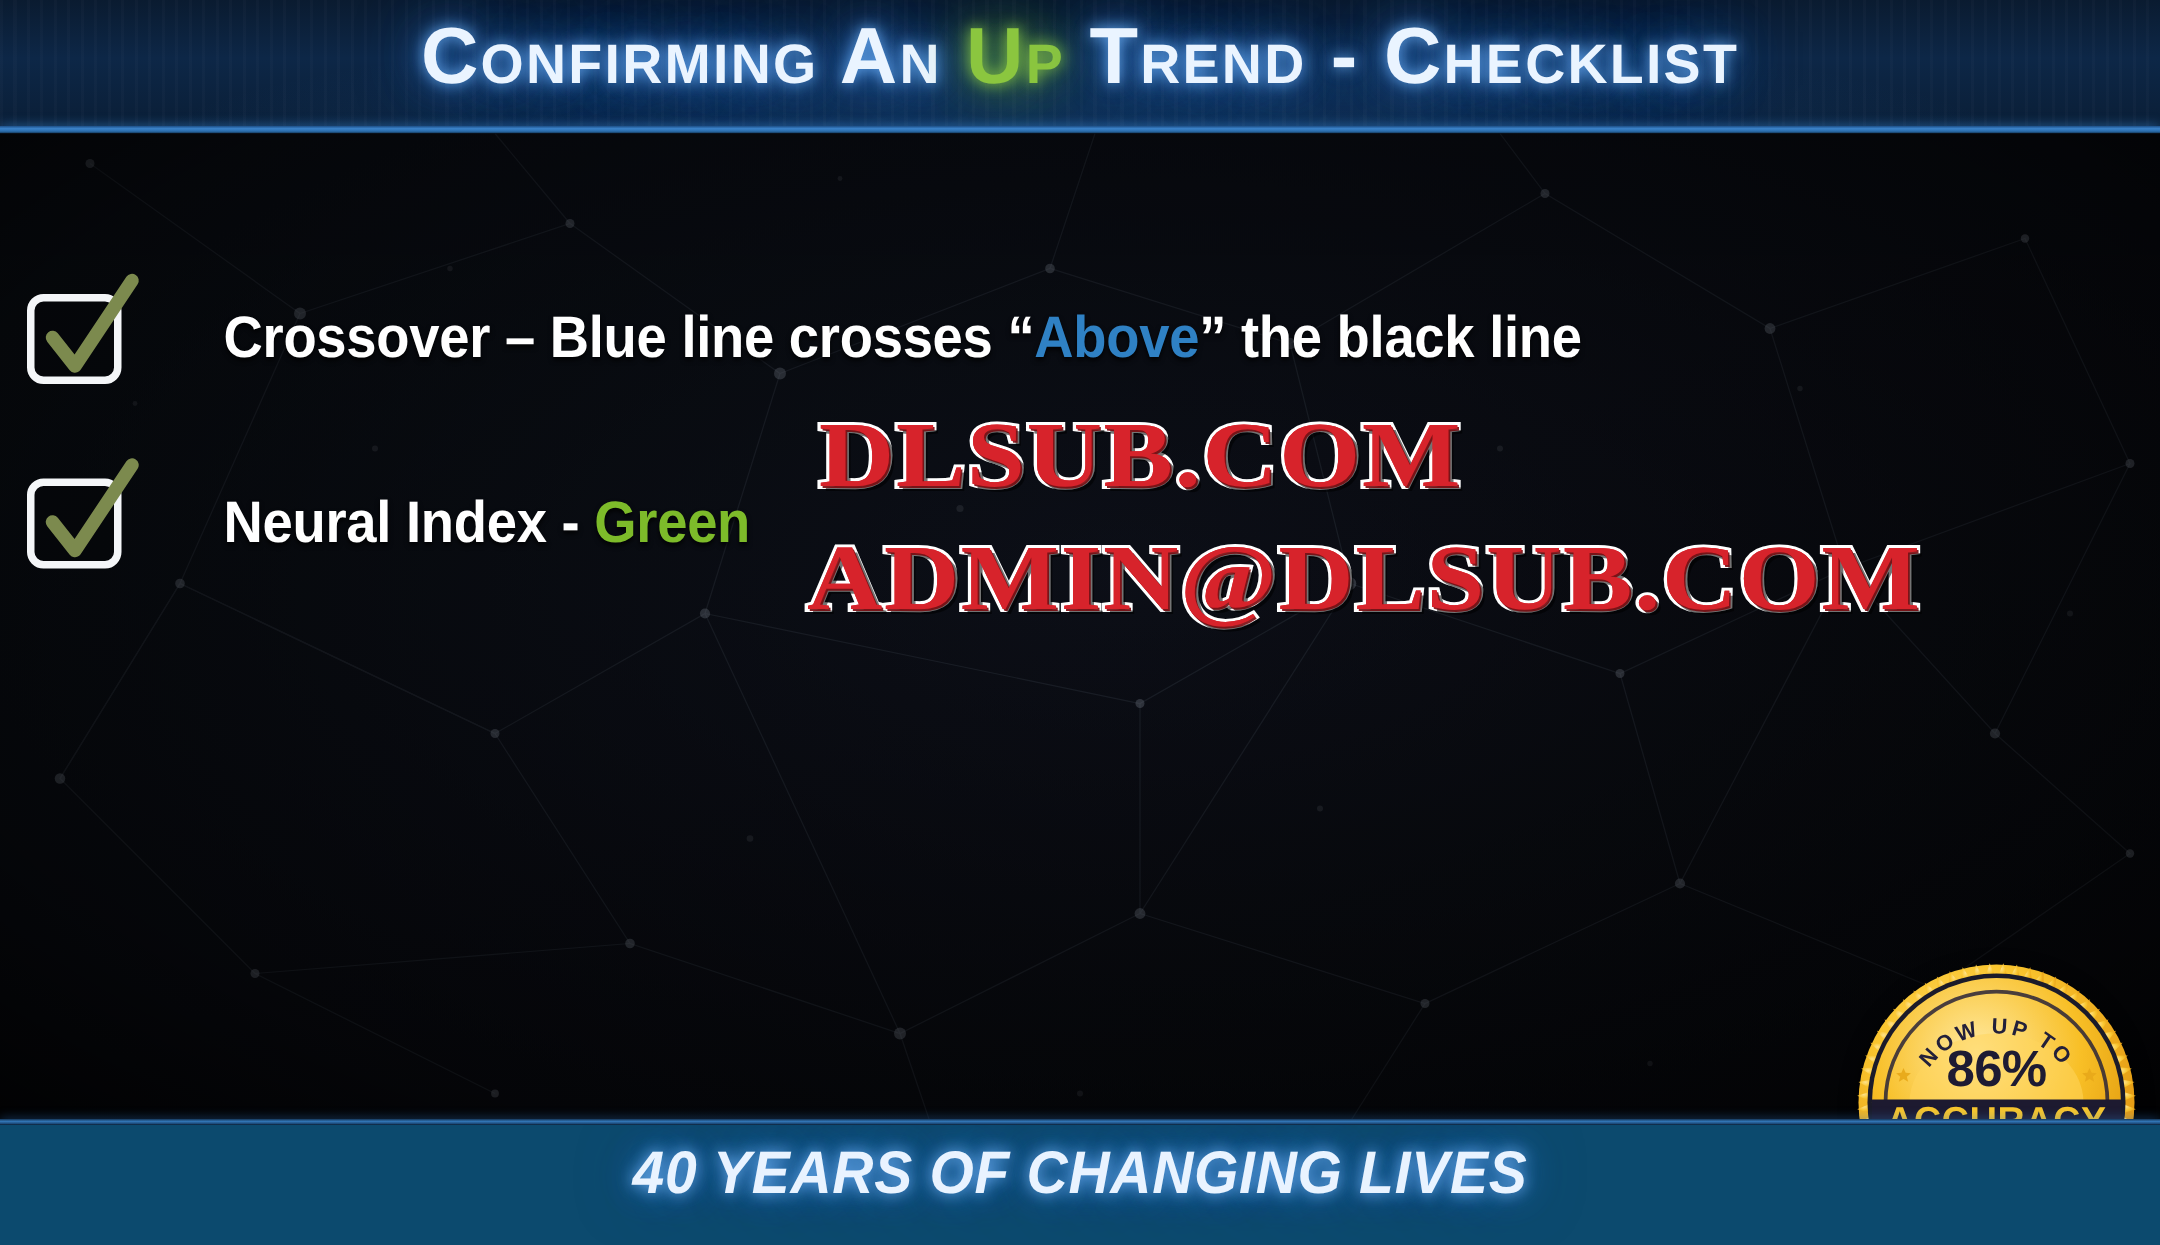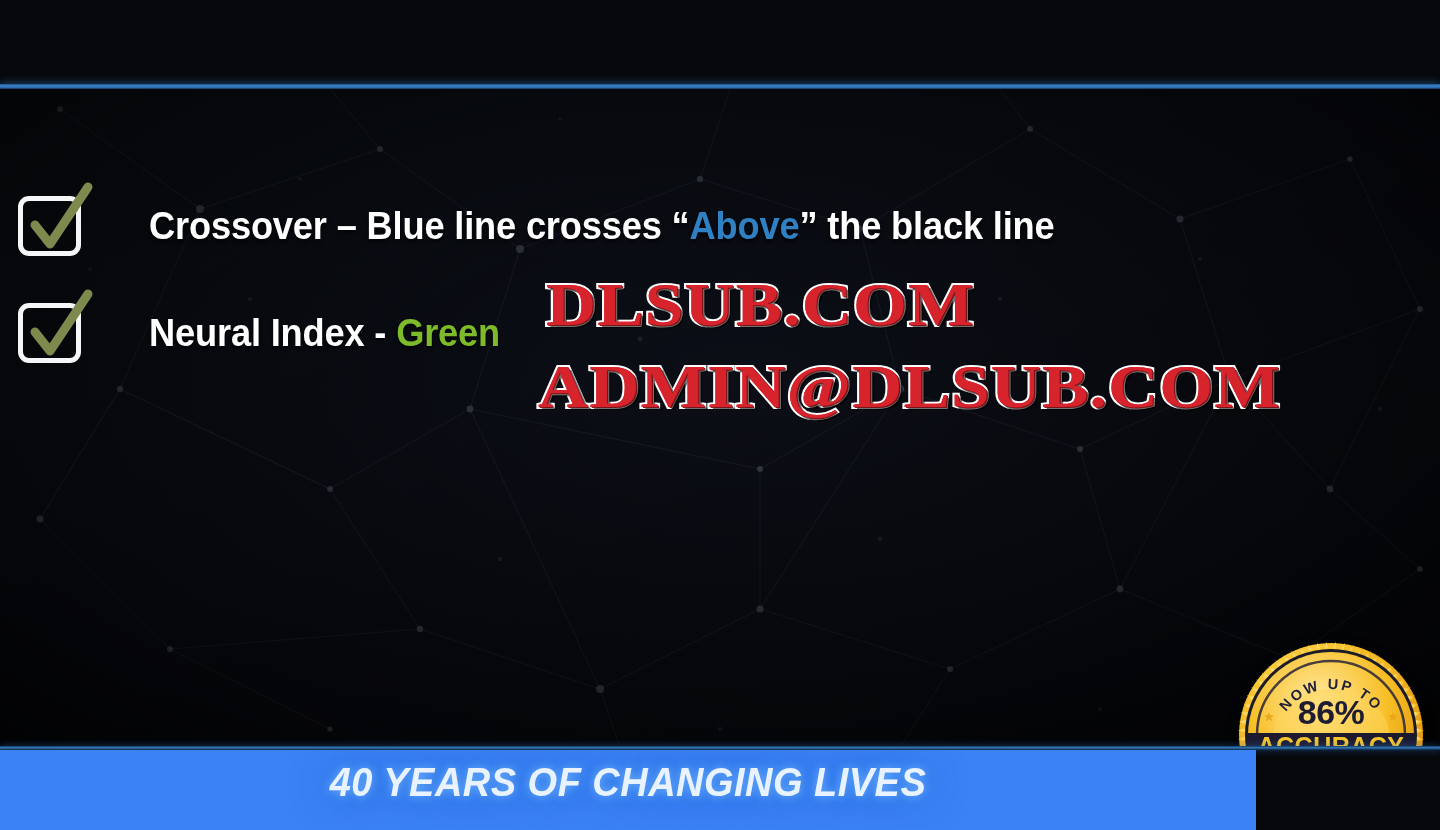--- a/index.html
+++ b/index.html
@@ -43,21 +43,21 @@
   
   .body-area{position:absolute;left:0;top:89px;width:1440px;height:659px;background:#0a0b0f;overflow:hidden;}
   .plexus{position:absolute;inset:0;opacity:.85;}
   .vignette{position:absolute;inset:0;
     background:radial-gradient(ellipse at 52% 45%,rgba(18,22,34,.25) 0%,rgba(0,0,0,.55) 78%,rgba(0,0,0,.85) 100%);}
 
   
   .rows{position:absolute;left:0;top:0;width:1440px;height:659px;}
   .row{position:absolute;left:0;width:1440px;height:72px;display:flex;align-items:center;}
   .row.r0{top:101px;}
-  .row.r1{top:208px;text-align:center;}
+  .row.r1{top:224px;text-align:center;}
   .row.r2{top:352px;}
   .row.r3{top:473px;}
 
   .checkbox{
     position:relative;width:63px;height:60px;margin-left:18px;flex:0 0 auto;
     border:5px solid #f4f6f8;border-radius:11px;box-sizing:border-box;
     background:rgba(6,7,10,.35);
   }
   .checkbox svg{position:absolute;left:-4px;top:-20px;width:78px;height:86px;overflow:visible;}
 
@@ -91,35 +91,41 @@
   
   .badge{position:absolute;left:1236px;top:551px;width:190px;height:190px;}
   .badge svg{width:190px;height:190px;display:block;filter:drop-shadow(0 3px 6px rgba(0,0,0,.8));}
 
   
   .divider-bot{
     position:absolute;left:0;top:746px;width:1440px;height:4px;
     background:linear-gradient(180deg,#143558 0%,#3276b6 40%,#1d4d7e 75%,#0b1e31 100%);
     box-shadow:0 0 7px rgba(50,120,200,.55);
   }
-  .footer{position:absolute;left:0;top:750px;width:1256px;height:80px;background:#3b82f6;overflow:hidden;}
+  .footer{position:absolute;left:0;top:750px;width:1440px;height:80px;background:#0c4a6e;overflow:hidden;}
   .footer-tag{
     position:absolute;left:0;right:0;top:10px;text-align:center;
     font-family:"Liberation Sans",sans-serif;
     font-style:italic;font-weight:700;font-size:40px;letter-spacing:.5px;
     color:#e9f3ff;white-space:nowrap;
     transform:scaleX(.95);
     text-shadow:0 0 10px rgba(120,185,255,.95),0 0 24px rgba(50,130,225,.7),0 0 40px rgba(25,95,190,.5);
   }
 </style>
 </head>
 <body>
 
 <div id="slide">
 
+  <div class="header">
+    <div class="hstreaks"></div>
+    <div class="header-title">
+      <span>Confirming An </span><span class="hl">Up</span><span> Trend - Checklist</span>
+    </div>
+  </div>
   <div class="divider-top"></div>
 
   <div class="body-area">
 
     <svg class="plexus" viewBox="0 0 1440 659" preserveAspectRatio="none">
       <defs>
         <linearGradient id="bgg" x1="0" y1="0" x2="1" y2="1">
           <stop offset="0%" stop-color="#0c1119"></stop>
           <stop offset="50%" stop-color="#0a0d14"></stop>
           <stop offset="100%" stop-color="#07080c"></stop>

